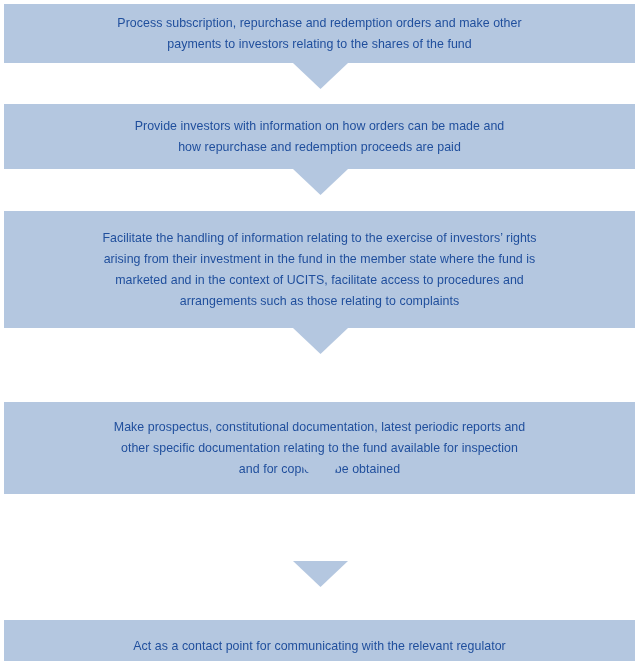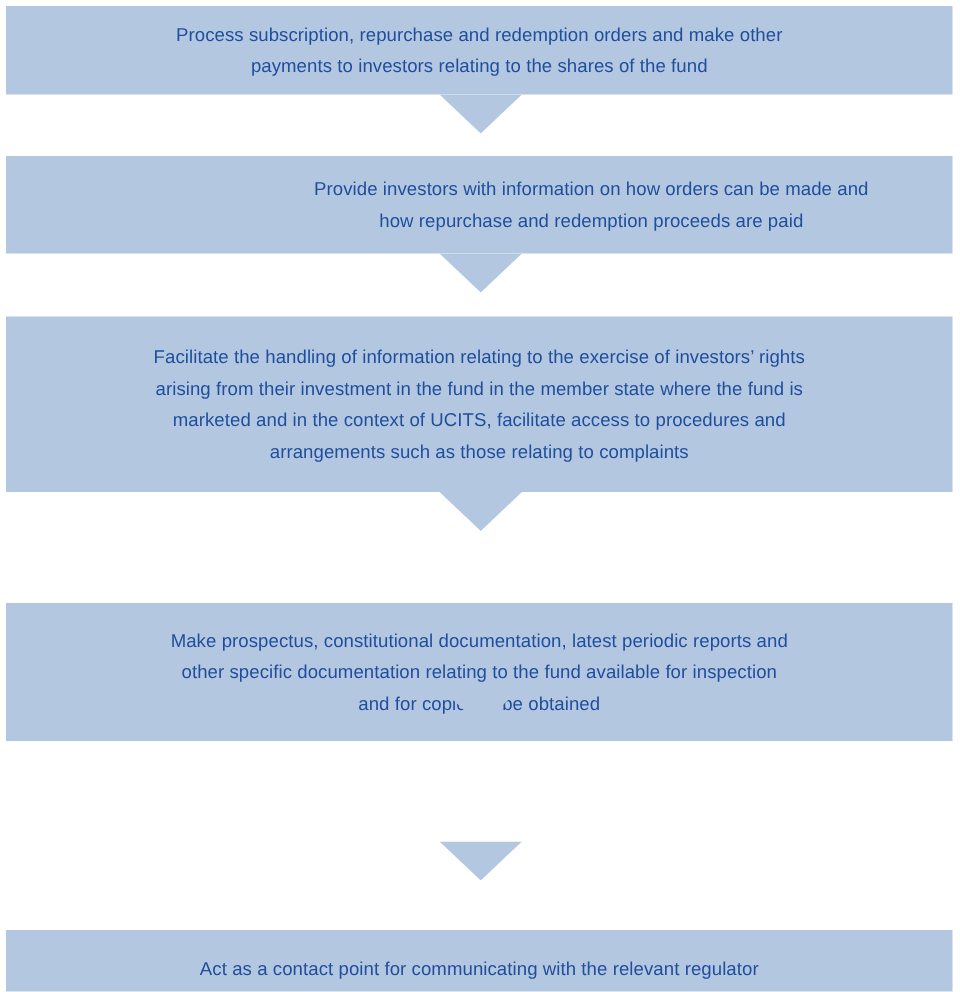--- a/index.html
+++ b/index.html
@@ -55,21 +55,21 @@
   .flow-connector svg {
     display: block;
     width: 55px;
     height: 26px;
   }
 
   
   .step-0 { top: 4px;   height: 59px; }
   .conn-0 { top: 63px; }
 
-  .step-1 { top: 104px; height: 65px; justify-content: flex-end; }
+  .step-1 { top: 104px; height: 65px; }
   .conn-1 { top: 169px; }
 
   .step-2 { top: 211px; height: 117px; }
   .conn-2 { top: 328px; }
 
   .step-3 { top: 366px; height: 92px; margin-top: 36px; }
   .conn-3 { top: 458px; }
 
   .step-4 { top: 493px; height: 68px; }
   .conn-4 { top: 561px; }

